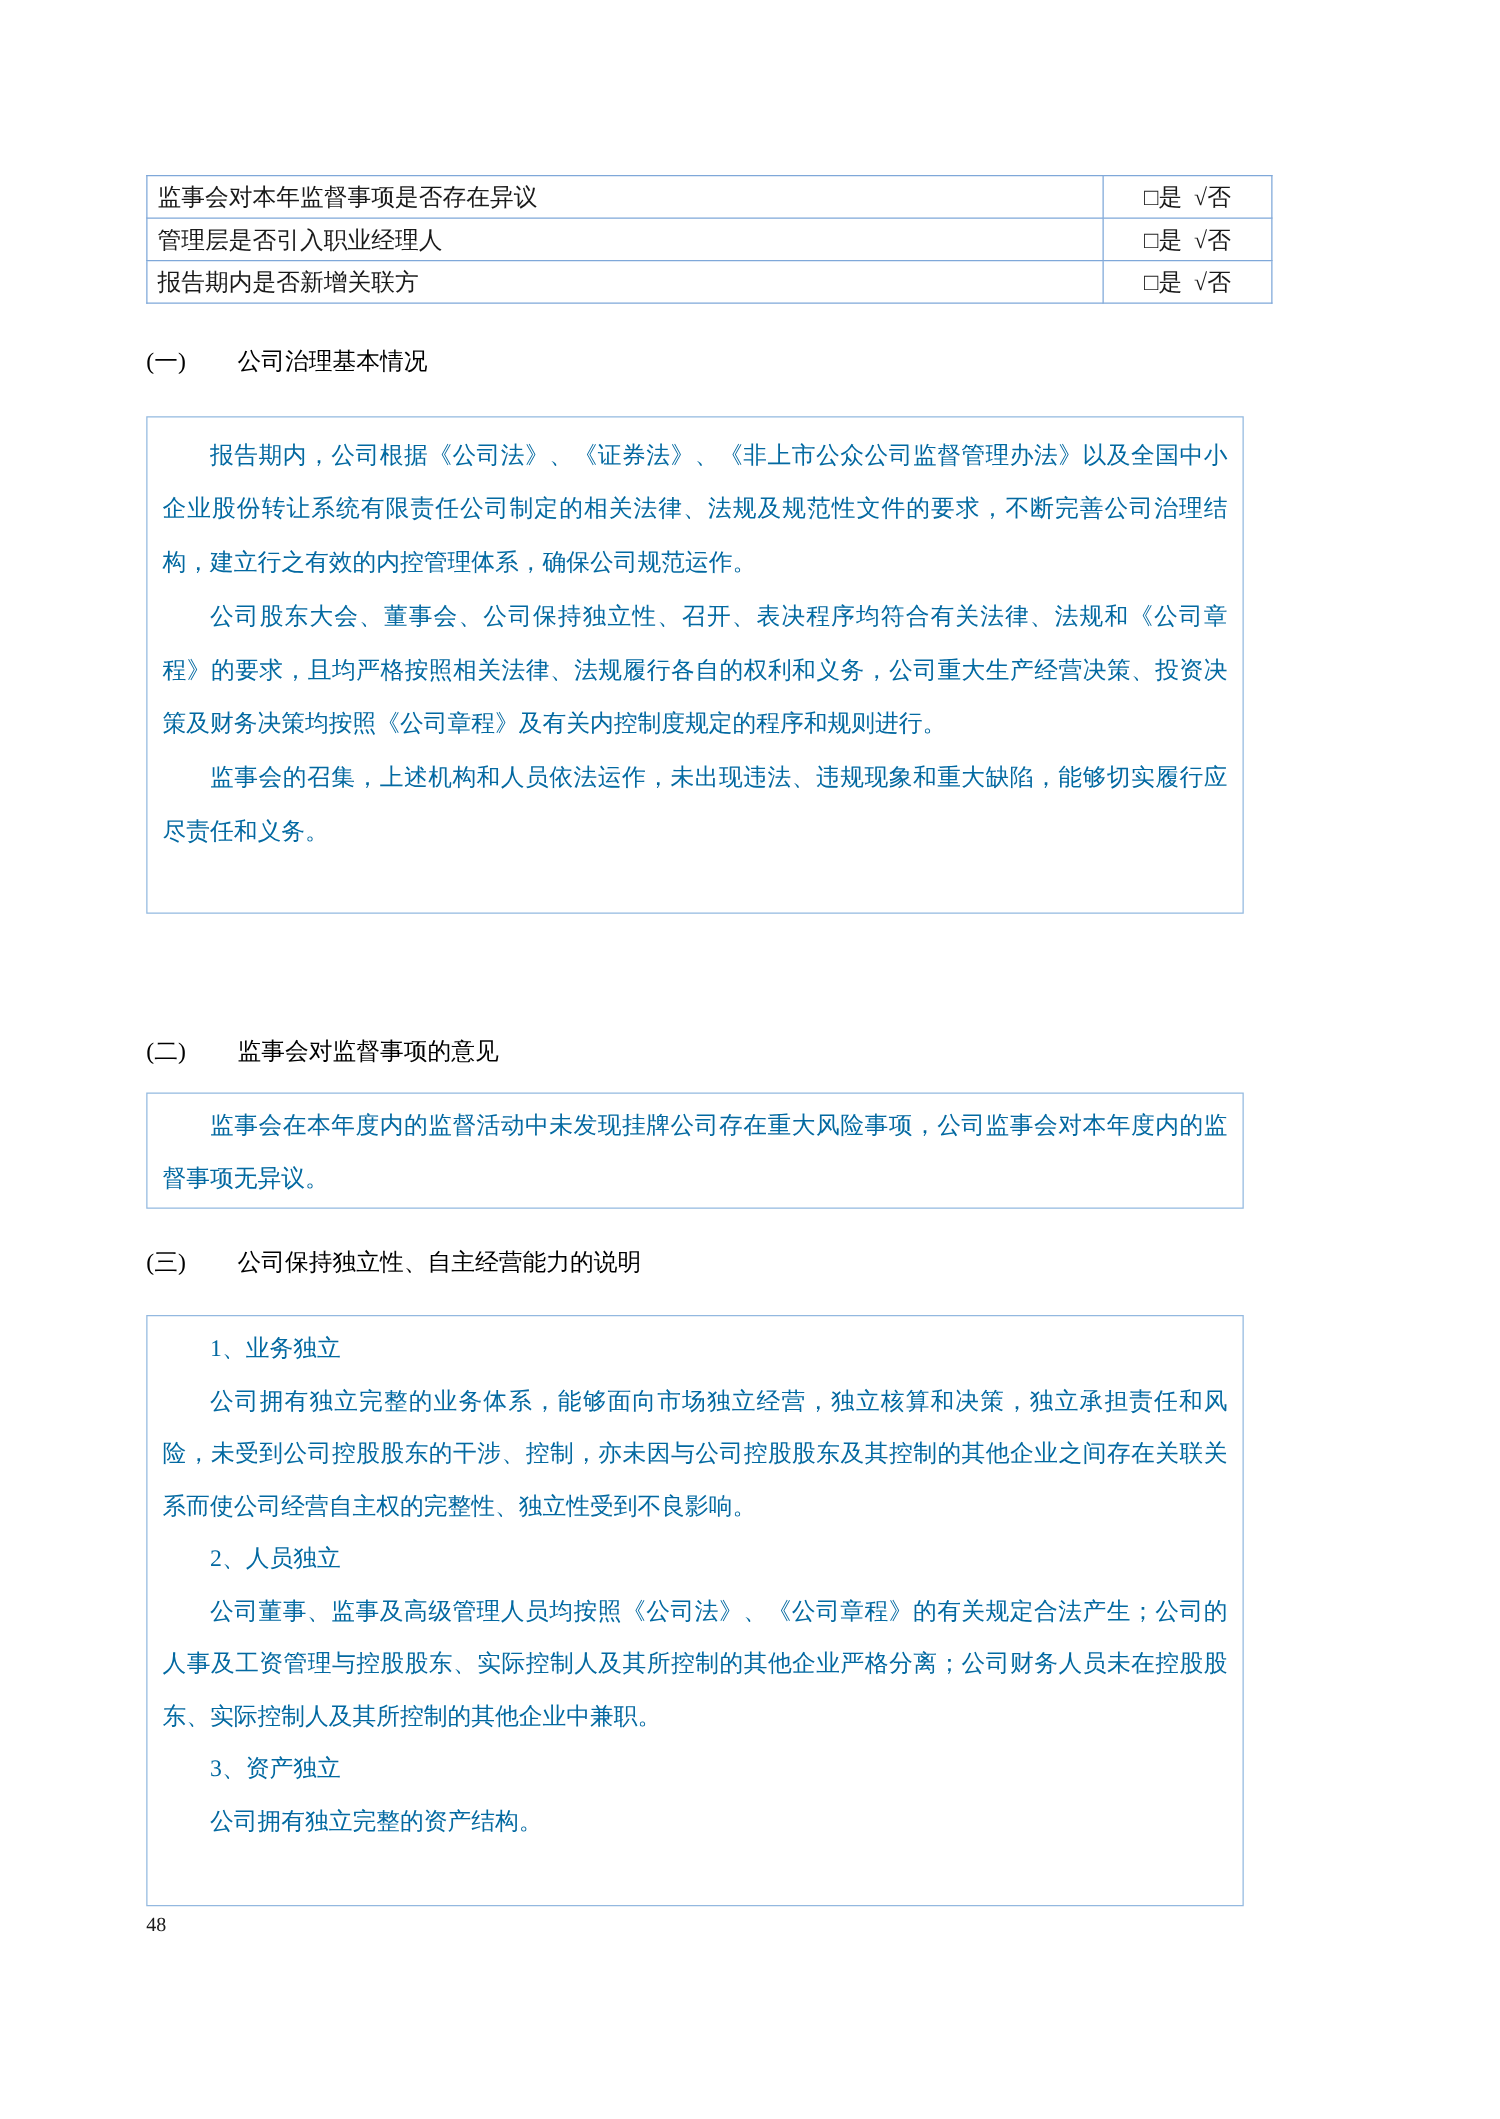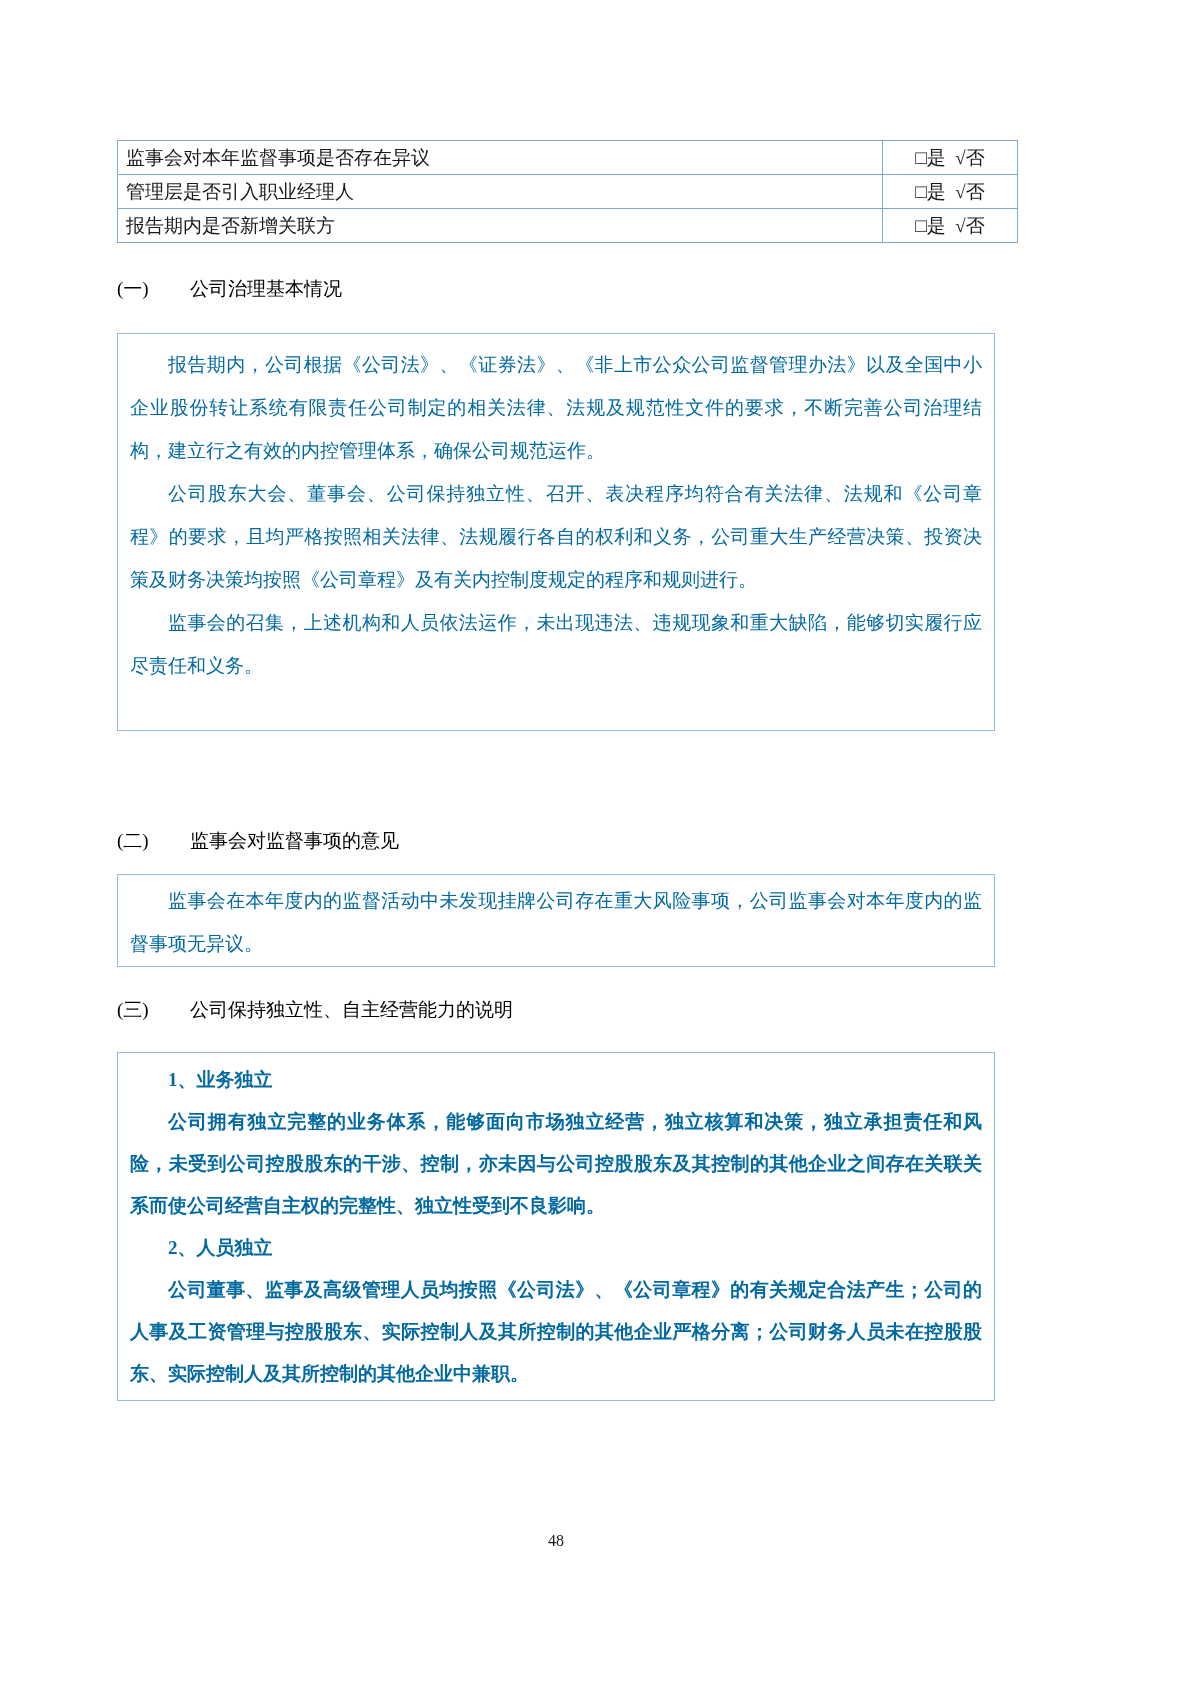--- a/index.html
+++ b/index.html
@@ -51,30 +51,30 @@
     margin:0;
     padding:0 12px;
     font-size:19px;
     line-height:43px;
     text-align:justify;
     text-indent:38px;
     color:#0369a1;
   }
   #box1{top:333px;height:398px;padding-top:9px;}
   #box2{top:845px;height:93px;padding-top:4px;margin-top:29px;}
-  #box3{top:1052px;height:349px;padding-top:6px;font-weight:bold;}
+  #box3{top:1052px;height:473px;padding-top:6px;}
   #box3 .para{line-height:42px;}
 
   #head1{top:276px;}
   #head2{top:807px;margin-top:21px;}
   #head3{top:997px;}
 
   .page-footer{
     position:absolute;top:1532px;left:117px;width:878px;
-    text-align:center;font-size:16px;color:#1a1a1a;
+    font-size:16px;color:#1a1a1a;
   }
 </style>
 </head>
 <body>
 
 <table class="doc-table">
   <tbody>
     <tr>
       <td class="q">监事会对本年监督事项是否存在异议</td>
       <td class="a">□是  √否</td>

